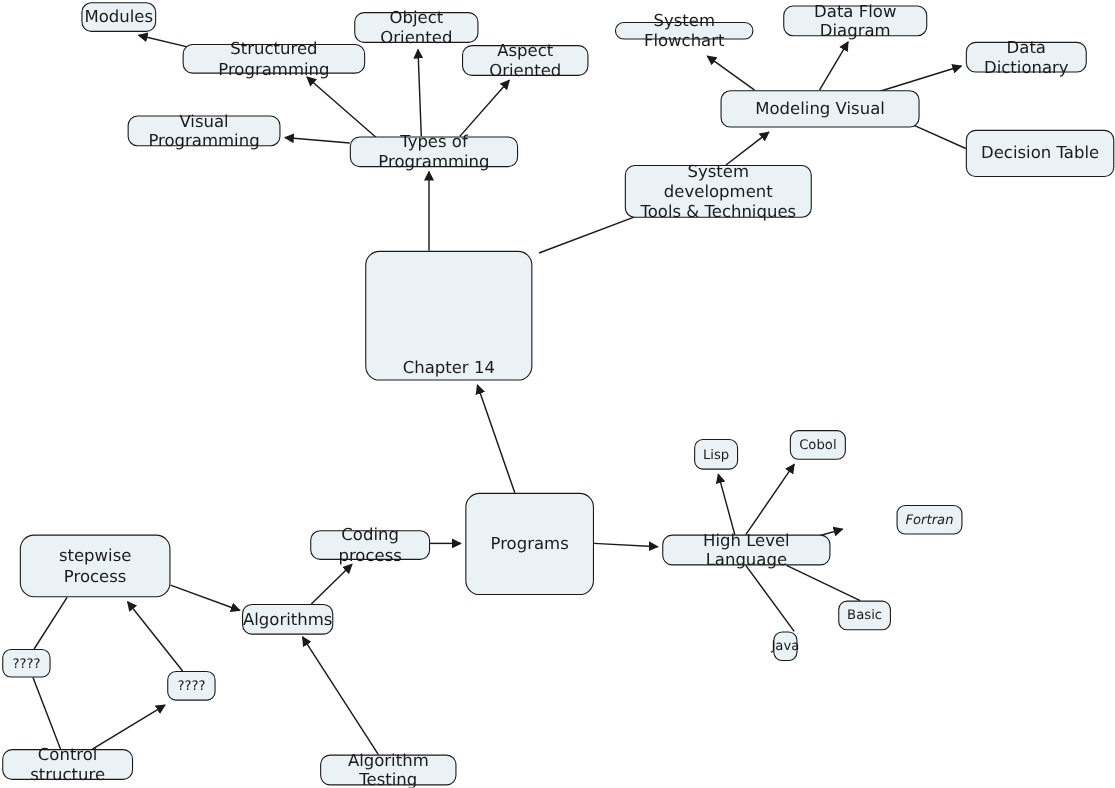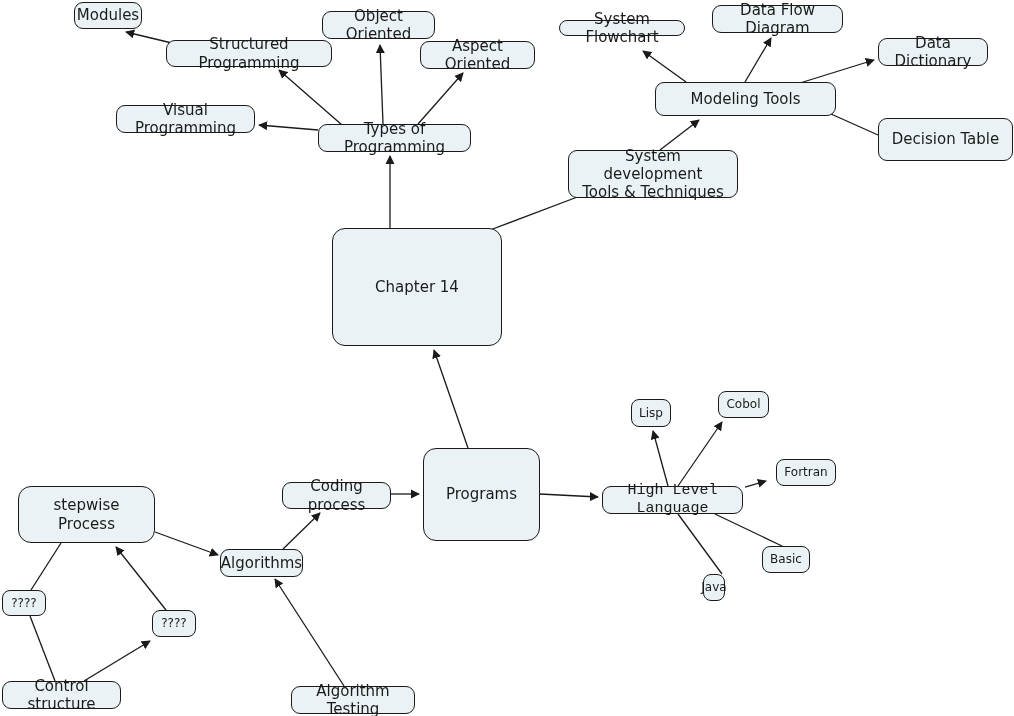--- a/index.html
+++ b/index.html
@@ -100,32 +100,32 @@
       <div class="node" style="left: 74px; top: 2px; width: 68px; height: 27px;"><span class="node-label">Modules</span></div>
       <div class="node" style="left: 166px; top: 40px; width: 166px; height: 27px;"><span class="node-label">Structured Programming</span></div>
       <div class="node" style="left: 322px; top: 11px; width: 113px; height: 28px;"><span class="node-label">Object Oriented</span></div>
       <div class="node" style="left: 420px; top: 41px; width: 115px; height: 28px;"><span class="node-label">Aspect Oriented</span></div>
       <div class="node" style="left: 116px; top: 105px; width: 139px; height: 28px;"><span class="node-label">Visual Programming</span></div>
       <div class="node" style="left: 318px; top: 124px; width: 153px; height: 28px;"><span class="node-label">Types of Programming</span></div>
       <div class="node" style="left: 559px; top: 20px; width: 126px; height: 16px;"><span class="node-label">System Flowchart</span></div>
       <div class="node" style="left: 712px; top: 5px; width: 131px; height: 28px;"><span class="node-label">Data Flow Diagram</span></div>
       <div class="node" style="left: 878px; top: 38px; width: 110px; height: 28px;"><span class="node-label">Data Dictionary</span></div>
       <div class="node" style="left: 878px; top: 118px; width: 135px; height: 43px;"><span class="node-label">Decision  Table</span></div>
-      <div class="node" style="left: 655px; top: 82px; width: 181px; height: 34px;"><span class="node-label">Modeling Tools</span></div>
+      <div class="node" style="left: 655px; top: 82px; width: 181px; height: 34px;"><span class="node-label">Modeling Visual</span></div>
       <div class="node" style="left: 568px; top: 150px; width: 170px; height: 48px;"><span class="node-label">System development
 Tools &amp; Techniques</span></div>
-      <div class="node big" style="left: 332px; top: 228px; width: 170px; height: 118px;"><span class="node-label">Chapter 14</span></div>
+      <div class="node big" style="left: 332px; top: 228px; width: 152px; height: 118px; align-items: flex-end;"><span class="node-label">Chapter 14</span></div>
       <div class="node big" style="left: 423px; top: 448px; width: 117px; height: 93px;"><span class="node-label">Programs</span></div>
       <div class="node" style="left: 282px; top: 482px; width: 109px; height: 27px;"><span class="node-label">Coding process</span></div>
       <div class="node big" style="left: 18px; top: 486px; width: 137px; height: 57px;"><span class="node-label">stepwise Process</span></div>
       <div class="node" style="left: 220px; top: 549px; width: 83px; height: 28px;"><span class="node-label">Algorithms</span></div>
       <div class="node tiny" style="left: 2px; top: 590px; width: 44px; height: 26px;"><span class="node-label">????</span></div>
       <div class="node tiny" style="left: 152px; top: 610px; width: 44px; height: 27px;"><span class="node-label">????</span></div>
       <div class="node" style="left: 2px; top: 681px; width: 119px; height: 28px; align-items: center;"><span class="node-label">Control structure</span></div>
       <div class="node" style="left: 291px; top: 686px; width: 124px; height: 28px;"><span class="node-label">Algorithm Testing</span></div>
-      <div class="node" style="left: 602px; top: 486px; width: 141px; height: 28px; font-family: Liberation Mono, monospace;"><span class="node-label">High Level Language</span></div>
+      <div class="node" style="left: 602px; top: 486px; width: 153px; height: 28px;"><span class="node-label">High Level Language</span></div>
       <div class="node tiny" style="left: 631px; top: 399px; width: 40px; height: 28px;"><span class="node-label">Lisp</span></div>
       <div class="node tiny" style="left: 718px; top: 391px; width: 51px; height: 27px;"><span class="node-label">Cobol</span></div>
-      <div class="node tiny" style="left: 776px; top: 459px; width: 60px; height: 27px;"><span class="node-label">Fortran</span></div>
+      <div class="node tiny" style="left: 815px; top: 459px; width: 60px; height: 27px; font-style: italic;"><span class="node-label">Fortran</span></div>
       <div class="node tiny" style="left: 762px; top: 546px; width: 48px; height: 27px;"><span class="node-label">Basic</span></div>
       <div class="node tiny" style="left: 703px; top: 574px; width: 22px; height: 27px;"><span class="node-label">Java</span></div>
     </div>
 </div>
 
 </body></html>

